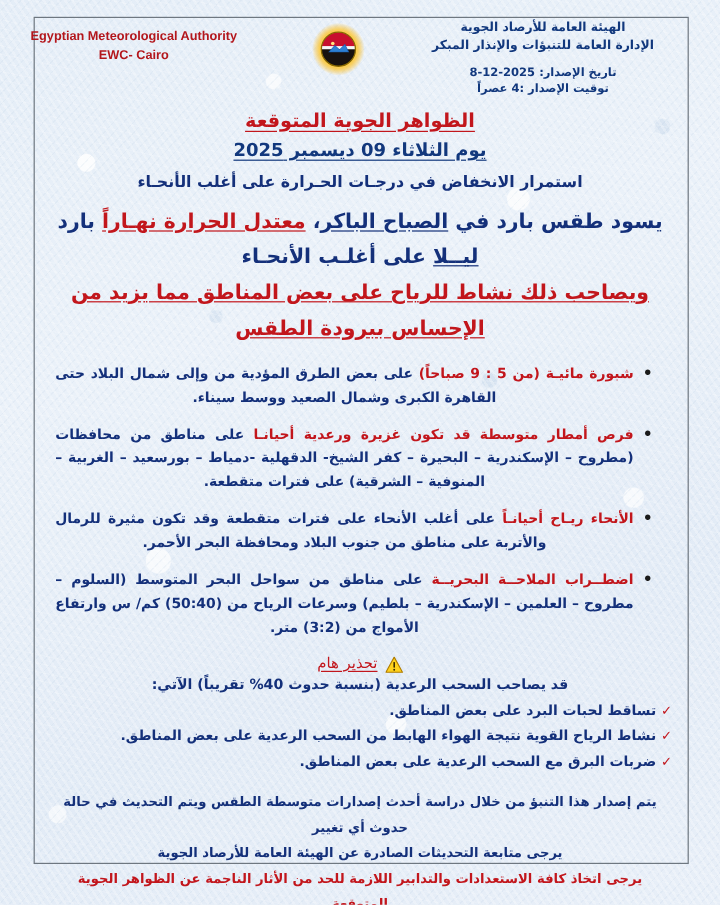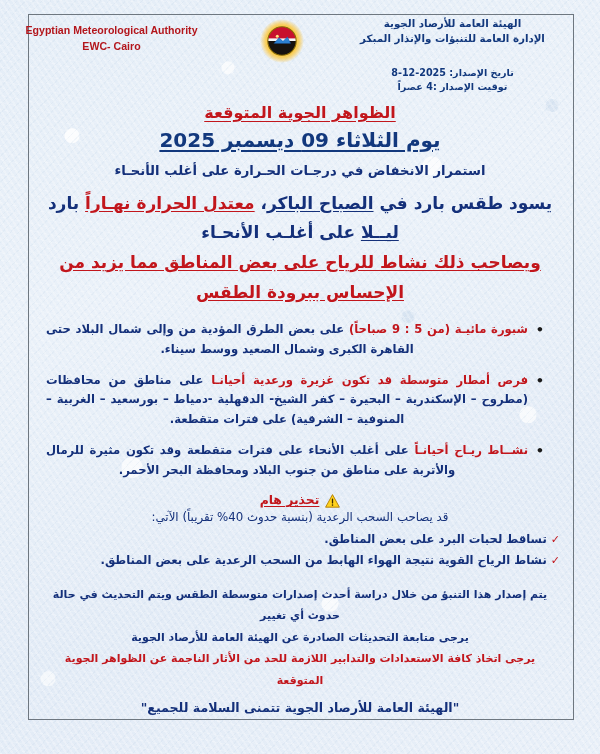--- a/index.html
+++ b/index.html
@@ -79,21 +79,21 @@
     width: 215px;
   }
   .mast-ar .org {
     color: #12387d;
     font-weight: bold;
     font-size: 10.3px;
     line-height: 1.45;
     white-space: nowrap;
   }
   .mast-ar .issue {
-    margin-top: 20px;
+    margin-top: 8px;
     color: #12387d;
     font-weight: bold;
     font-size: 9.6px;
     line-height: 1.45;
     white-space: nowrap;
   }
   .mast-en {
     direction: ltr;
     text-align: center;
     flex: 0 0 auto;
@@ -128,21 +128,21 @@
     font-weight: bold;
     font-size: 16px;
     text-decoration: underline;
     text-underline-offset: 3px;
   }
   .title-sub {
     margin-top: 6px;
     text-align: center;
     color: #12387d;
     font-weight: bold;
-    font-size: 20px;
+    font-size: 15px;
     text-decoration: underline;
     text-underline-offset: 3px;
   }
   .title-head {
     margin-top: 11px;
     text-align: center;
     color: #14307a;
     font-weight: bold;
     font-size: 13.2px;
     letter-spacing: .2px;
@@ -191,36 +191,36 @@
   
   .warn-head {
     margin-top: 2px;
     display: flex;
     align-items: center;
     justify-content: center;
     gap: 6px;
   }
   .warn-head .label {
     color: #c2161c;
-    font-weight: bold;
+    font-weight: normal;
     font-size: 12.4px;
     text-decoration: underline;
     text-underline-offset: 2px;
   }
   .tri {
     display: inline-block;
     width: 15px;
     height: 14px;
     position: relative;
   }
   .warn-lead {
     margin-top: 3px;
     text-align: center;
     color: #14307a;
-    font-weight: normal;
+    font-weight: bold;
     font-size: 11.8px;
   }
   ul.checks {
     list-style: none;
     margin: 5px 0 0 0;
     padding: 0 0 0 0;
   }
   ul.checks > li {
     font-weight: bold;
     font-size: 11.6px;
@@ -320,37 +320,39 @@
     <div class="title-head">استمرار الانخفاض في درجـات الحـرارة على أغلب الأنحـاء</div>
 
     <div class="intro">
       <div class="l1"><span class="blue">يسود طقس بارد في </span><span class="blue u">الصباح الباكر</span><span class="blue">، </span><span class="red u">معتدل الحرارة نهـاراً</span><span class="blue"> بارد </span><span class="blue u">ليــلا</span><span class="blue"> على أغلـب الأنحـاء</span></div>
       <div class="l2 u">ويصاحب ذلك نشاط للرياح على بعض المناطق مما يزيد من الإحساس ببرودة الطقس</div>
     </div>
 
     <ul class="phenomena">
       <li><span class="red">شبورة مائيـة (من 5 : 9 صباحاً)</span><span class="blue"> على بعض الطرق المؤدية من وإلى شمال البلاد حتى القاهرة الكبرى وشمال الصعيد ووسط سيناء.</span></li>
       <li><span class="red">فرص أمطار متوسطة قد تكون غزيرة ورعدية أحيانـا</span><span class="blue"> على مناطق من محافظات (مطروح – الإسكندرية – البحيرة – كفر الشيخ- الدقهلية -دمياط – بورسعيد – الغربية – المنوفية – الشرقية) على فترات متقطعة.</span></li>
-      <li><span class="red">نشــاط ريـاح أحيانـاً</span><span class="blue"> على أغلب الأنحاء على فترات متقطعة وقد تكون مثيرة للرمال والأتربة على مناطق من جنوب البلاد ومحافظة البحر الأحمر.</span></li>
+      <li><span class="red">الأنحاء ريـاح أحيانـاً</span><span class="blue"> على أغلب الأنحاء على فترات متقطعة وقد تكون مثيرة للرمال والأتربة على مناطق من جنوب البلاد ومحافظة البحر الأحمر.</span></li>
+      <li><span class="red">اضطــراب الملاحــة البحريــة</span><span class="blue"> على مناطق من سواحل البحر المتوسط (السلوم – مطروح – العلمين – الإسكندرية – بلطيم) وسرعات الرياح من (50:40) كم/ س وارتفاع الأمواج من (3:2) متر.</span></li>
     </ul>
 
     <div class="warn-head">
       <span class="tri">
         <svg width="15" height="14" viewBox="0 0 15 14" aria-hidden="true">
           <path d="M7.5,0.6 L14.4,13.2 L0.6,13.2 Z" fill="#ffd21c" stroke="#b07c00" stroke-width="0.9" stroke-linejoin="round"></path>
           <rect x="6.85" y="4.6" width="1.3" height="4.8" rx="0.5" fill="#3a2a00"></rect>
           <circle cx="7.5" cy="11.1" r="0.8" fill="#3a2a00"></circle>
         </svg>
       </span>
       <span class="label">تحذير هام</span>
     </div>
     <div class="warn-lead">قد يصاحب السحب الرعدية (بنسبة حدوث 40% تقريباً) الآتي:</div>
     <ul class="checks">
       <li><span class="ck">✓</span><span>تساقط لحبات البرد على بعض المناطق.</span></li>
       <li><span class="ck">✓</span><span>نشاط الرياح القوية نتيجة الهواء الهابط من السحب الرعدية على بعض المناطق.</span></li>
+      <li><span class="ck">✓</span><span>ضربات البرق مع السحب الرعدية على بعض المناطق.</span></li>
     </ul>
 
     <div class="footer">
       <div class="f1">يتم إصدار هذا التنبؤ من خلال دراسة أحدث إصدارات متوسطة الطقس ويتم التحديث في حالة حدوث أي تغيير</div>
       <div class="f2">يرجى متابعة التحديثات الصادرة عن الهيئة العامة للأرصاد الجوية</div>
       <div class="f3">يرجى اتخاذ كافة الاستعدادات والتدابير اللازمة للحد من الأثار الناجمة عن الظواهر الجوية المتوقعة</div>
       <div class="f4">"الهيئة العامة للأرصاد الجوية تتمنى السلامة للجميع"</div>
     </div>
 
   </div>

